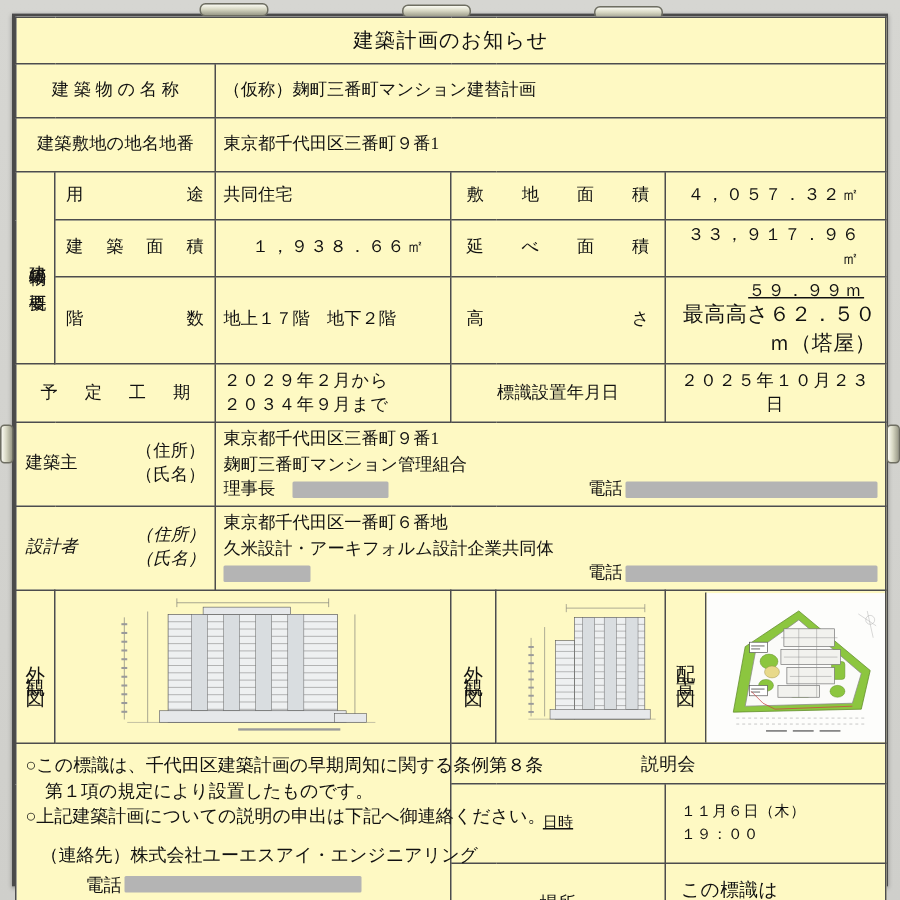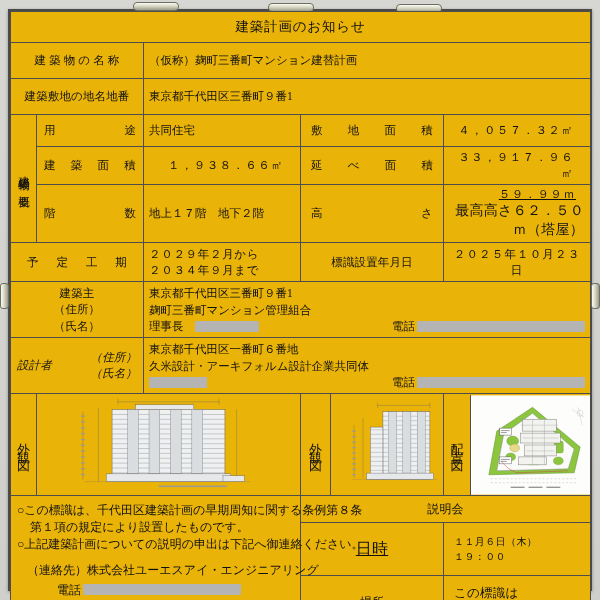--- a/index.html
+++ b/index.html
@@ -49,21 +49,21 @@
     table-layout:fixed;
     font-size:11.5px;
     color:#111;
     background:#fcfcfa;
   }
   table.sheet td{
     border:1px solid #4d4d4d;
     padding:2px 5px;
     vertical-align:middle;
     line-height:1.42;
-    background:#eab308;
+    background:#fef9c3;
     margin-top:30px;
   }
   .title-cell{
     text-align:center;font-size:13.5px;letter-spacing:.06em;
     height:26px;padding:4px 0 5px;
   }
   .lbl{ text-align:center; letter-spacing:.01em; white-space:nowrap;}
   
   .spread{
     display:flex;justify-content:space-between;
@@ -221,21 +221,21 @@
       <td class="val" style="line-height:1.4;letter-spacing:.06em;">
         <div>２０２９年２月から</div>
         <div>２０３４年９月まで</div>
       </td>
       <td class="lbl" colspan="2">標識設置年月日</td>
       <td class="val numc">２０２５年１０月２３日</td>
     </tr>
 
     <tr>
       <td class="lbl" colspan="2" style="height:54px;padding:0 6px;">
-        <div style="display:flex;justify-content:space-between;flex-direction:column;">
+        <div style="display:flex;align-items:center;justify-content:space-between;">
           <span>建築主</span>
           <span class="addr-lbl">
             <span>（住所）</span>
             <span>（氏名）</span>
           </span>
         </div>
       </td>
       <td colspan="4" style="line-height:1.45;padding:3px 5px 2px;">
         <div>東京都千代田区三番町９番1</div>
         <div>麹町三番町マンション管理組合</div>
@@ -472,21 +472,21 @@
           </div>
           <div class="c2l">
             <span>担当者名</span><span class="mask" style="width:104px;margin-left:8px;"></span>
           </div>
         </div>
       </td>
       <td class="lbl" colspan="3" style="height:22px;font-size:12px;">説明会</td>
     </tr>
 
     <tr>
-      <td class="lbl" colspan="2" style="height:48px;font-size:16px;text-decoration:underline;">日時</td>
+      <td class="lbl" colspan="2" style="height:48px;font-size:10px;text-decoration:underline;">日時</td>
       <td style="line-height:1.5;padding-left:10px;font-size:10px;letter-spacing:.04em;">
         <div>１１月６日（木）</div>
         <div>１９：００</div>
       </td>
     </tr>
 
     <tr>
       <td class="lbl" colspan="2" style="height:48px;font-size:12px;">場所</td>
       <td style="line-height:1.5;padding-left:10px;font-size:12.5px;letter-spacing:.02em;">
         <div>この標識は</div>

